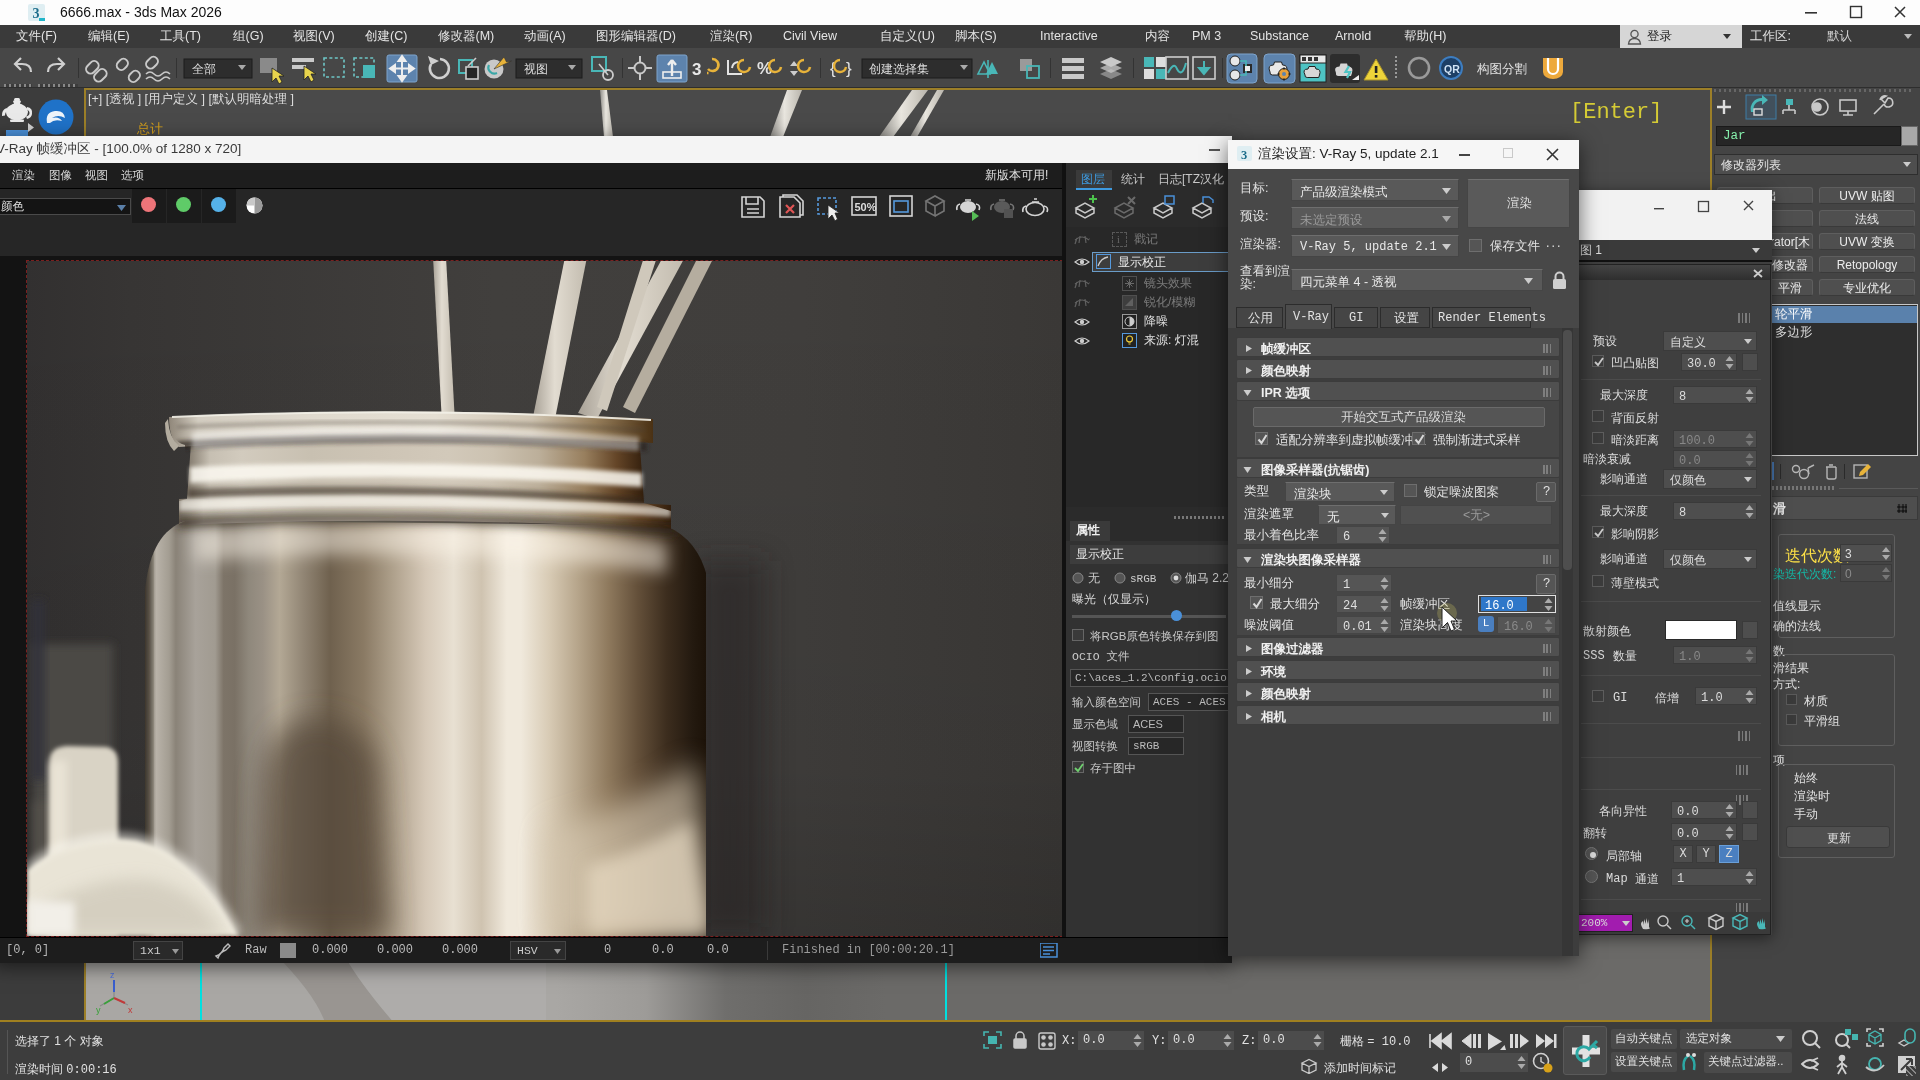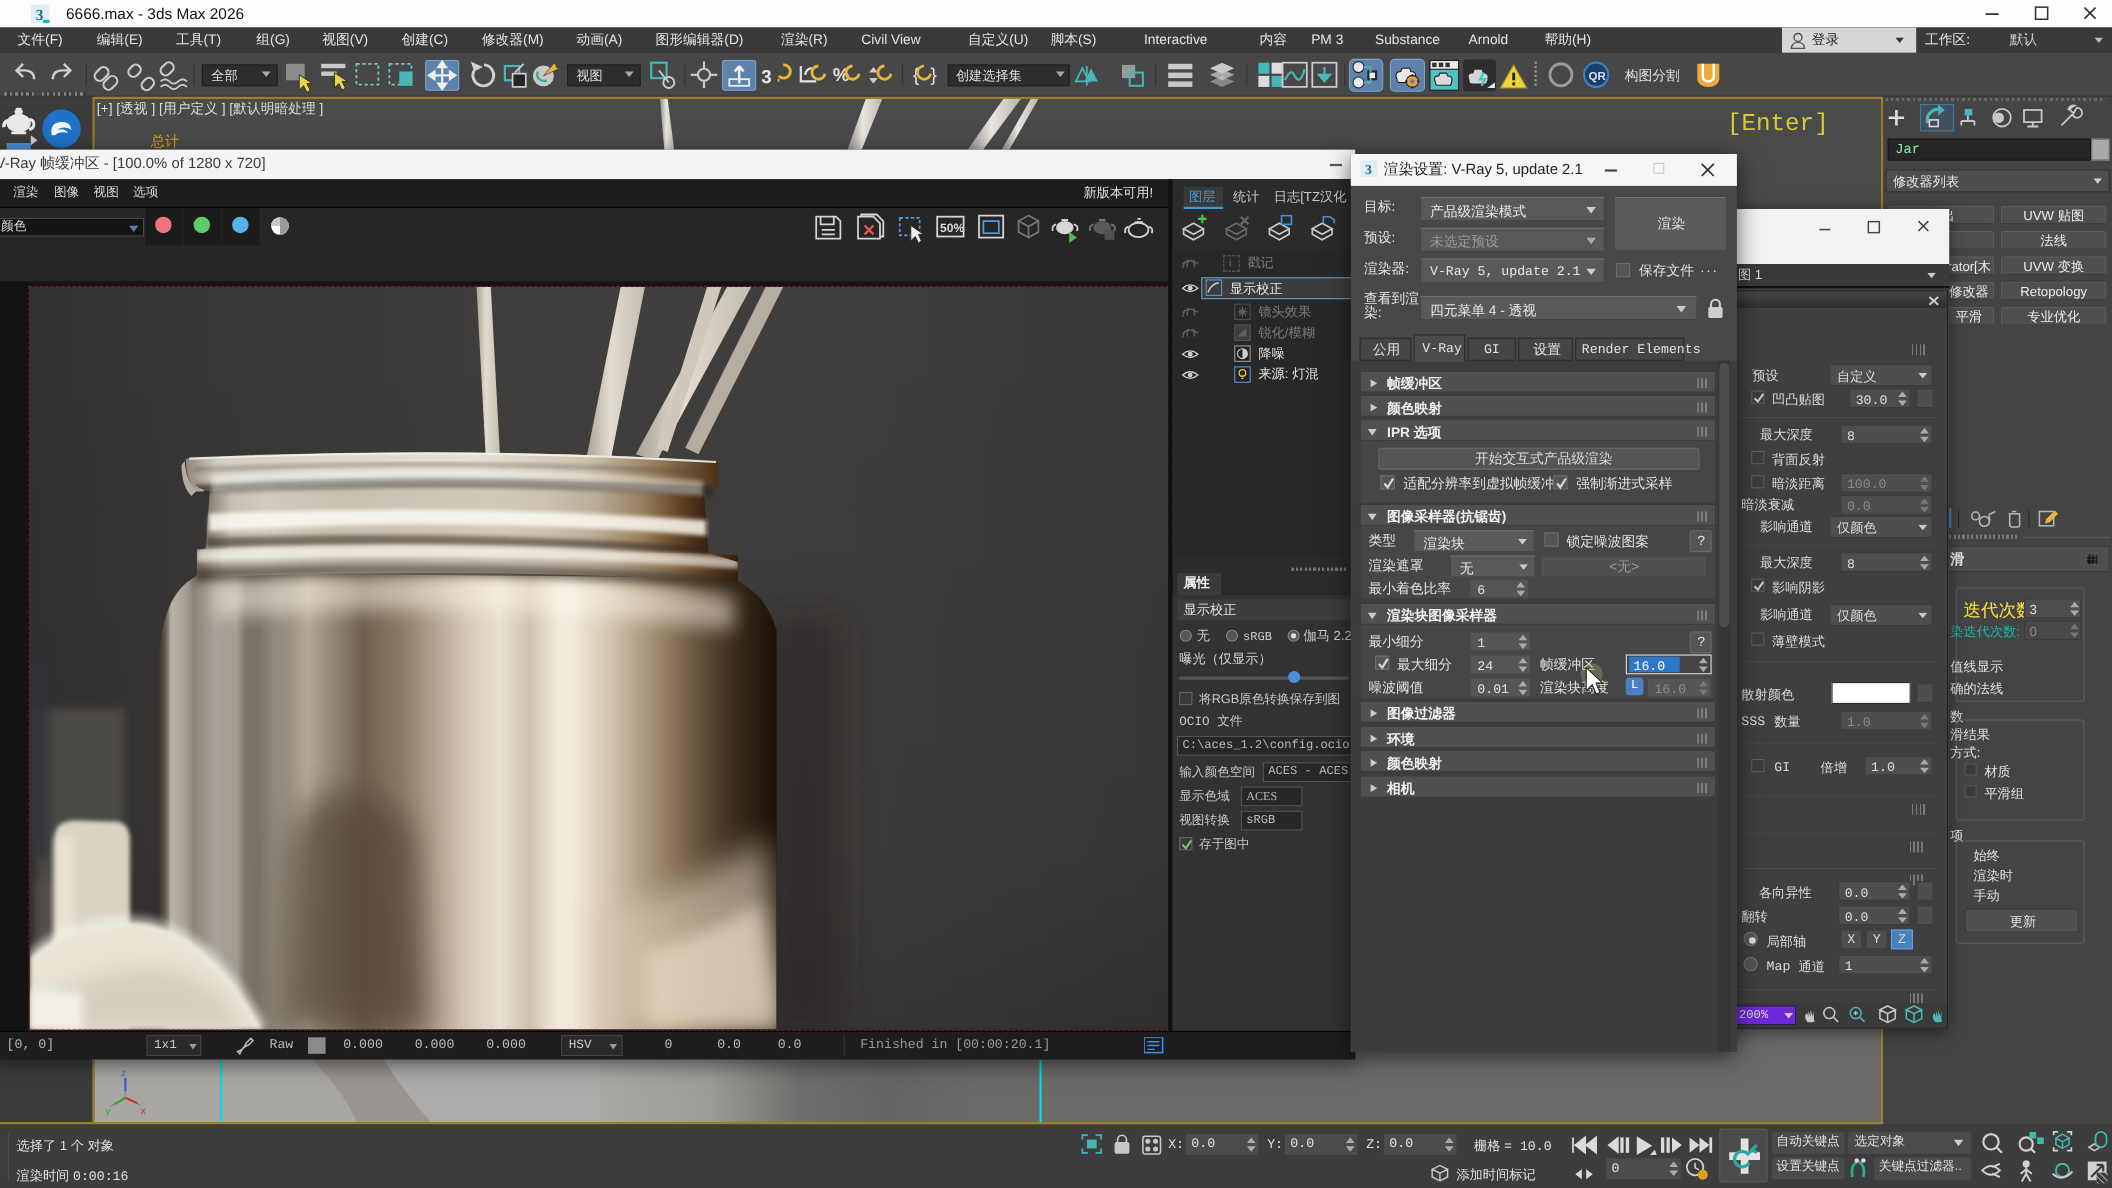--- a/index.html
+++ b/index.html
@@ -348,20 +348,26 @@
  <div class="mbtn" style="left:5px;top:122px">壳</div>
  <div class="mbtn" style="left:5px;top:145px;text-align:right;padding-right:2px">rator[木</div>
  <div class="mbtn" style="left:5px;top:168px;text-align:right;padding-right:4px">修改器</div>
  <div class="mbtn" style="left:5px;top:191px;text-align:left;padding-left:60px">平滑</div>
  <div class="mbtn" style="left:107px;top:99px">UVW 贴图</div>
  <div class="mbtn" style="left:107px;top:122px">法线</div>
  <div class="mbtn" style="left:107px;top:145px">UVW 变换</div>
  <div class="mbtn" style="left:107px;top:168px">Retopology</div>
  <div class="mbtn" style="left:107px;top:191px">专业优化</div>
 
+ <div class="a" style="left:58px;top:216px;width:148px;height:152px;background:#2e2e2e;border:1px solid #c8c8c8">
+   <div class="a" style="left:0;top:1px;width:146px;height:17px;background:#5a81ac">
+          <span class="a tx" style="left:4px;top:2px;font-size:12.5px;color:#fff">轮平滑</span>
+        </div>
+   <div class="a tx" style="left:4px;top:21px;font-size:12.5px;color:#ddd">多边形</div>
+ </div>
  <svg class="a" style="left:52px;top:374px" width="156" height="20">
    <rect x="0" y="0" width="10" height="18" fill="#4a7ab5"></rect>
    <rect x="16" y="2" width="1" height="15" fill="#2a2a2a"></rect>
    <g stroke="#b5b5b5" stroke-width="1.4" fill="none">
     <circle cx="32" cy="7" r="3.5"></circle>
           <circle cx="40" cy="12" r="4.5"></circle>
           <path d="M44 6 l6 -3 m-6 3 l1 6"></path>
     <path d="M62 5 l10 0 m-9 0 l0 10 q0 2 2 2 l5 0 q2 0 2 -2 l0 -10 m-7 -2 l4 0"></path>
    </g>
    <rect x="80" y="2" width="1" height="15" fill="#2a2a2a"></rect>
@@ -780,21 +786,21 @@
    <div class="a tx" style="left:6px;top:110px;color:#c8c8c8;font-size:11.5px;font-family:'Liberation Mono',monospace">OCIO 文件</div>
    <div class="a" style="left:4px;top:128px;width:162px;height:18px;background:#272727;border:1px solid #555">
             <span class="a tx" style="left:4px;top:3px;font-size:11px;color:#bbb;font-family:'Liberation Mono',monospace">C:\aces_1.2\config.ocio</span>
           </div>
    <div class="a tx" style="left:6px;top:156px;color:#c8c8c8;font-size:11.5px">输入颜色空间</div>
    <div class="a" style="left:82px;top:152px;width:84px;height:18px;background:#272727;border:1px solid #555">
             <span class="a tx" style="left:4px;top:3px;font-size:11px;color:#bbb;font-family:'Liberation Mono',monospace">ACES - ACES</span>
           </div>
    <div class="a tx" style="left:6px;top:178px;color:#c8c8c8;font-size:11.5px">显示色域</div>
    <div class="a" style="left:62px;top:174px;width:56px;height:18px;background:#272727;border:1px solid #555">
-            <span class="a tx" style="left:4px;top:3px;font-size:11px;color:#bbb;font-family:Liberation Serif, serif">ACES</span>
+            <span class="a tx" style="left:4px;top:3px;font-size:11px;color:#bbb;font-family:Liberation Sans, sans-serif">ACES</span>
           </div>
    <div class="a tx" style="left:6px;top:200px;color:#c8c8c8;font-size:11.5px">视图转换</div>
    <div class="a" style="left:62px;top:196px;width:56px;height:18px;background:#272727;border:1px solid #555">
             <span class="a tx" style="left:4px;top:3px;font-size:11px;color:#bbb;font-family:'Liberation Mono',monospace">sRGB</span>
           </div>
    <div class="a" style="left:6px;top:220px;width:12px;height:12px;background:#3a3a3a;border:1px solid #666"><svg width="12" height="12">
               <path d="M2 6 l3 3 5 -7" stroke="#6fcf6f" stroke-width="1.8" fill="none"></path>
             </svg></div>
    <div class="a tx" style="left:24px;top:222px;color:#c8c8c8;font-size:11.5px">存于图中</div>
   </div>
@@ -957,21 +963,21 @@
   <div class="sp" style="left:98px;top:603px;width:86px">
           <span class="v">1</span>
           <svg class="spa" viewBox="0 0 9 13">
             <path d="M4.5 0 l4 5 -8 0 z M4.5 13 l4 -5 -8 0 z" fill="#aaa"></path>
           </svg>
         </div>
   <div class="sep" style="top:634px"></div>
   <div class="a" style="left:163px;top:638px;width:12px;height:10px;background:repeating-linear-gradient(90deg,#7a7a7a 0 1.5px,#3f3f3f 1.5px 3.5px)"></div>
 
   <div class="a" style="left:0;top:647px;width:197px;height:22px;background:#3a3a3a">
-    <div class="a" style="left:2px;top:2px;width:58px;height:18px;background:#6d28d9;border:1px solid #222">
+    <div class="a" style="left:2px;top:2px;width:58px;height:18px;background:#a21caf;border:1px solid #222">
             <span class="a tx" style="left:5px;top:3px;font-size:11px;font-family:'Liberation Mono',monospace">200%</span>
             <svg class="a" style="left:46px;top:6px" width="9" height="6">
               <path d="M0 0 L8 0 L4 5 Z" fill="#ccc"></path>
             </svg>
           </div>
     <svg class="a" style="left:64px;top:1px" width="133" height="20">
       <g stroke="#c9c9c9" stroke-width="1.4" fill="none">
        <path d="M6 16 q-4 -6 0 -8 l1 4 0 -6 2 5 0 -6 2 6 1 -5 0 8 q3 3 -6 2 z" fill="#c9c9c9" stroke="none"></path>
        <circle cx="26" cy="8" r="5"></circle>
               <path d="M30 12 l4 4"></path>

